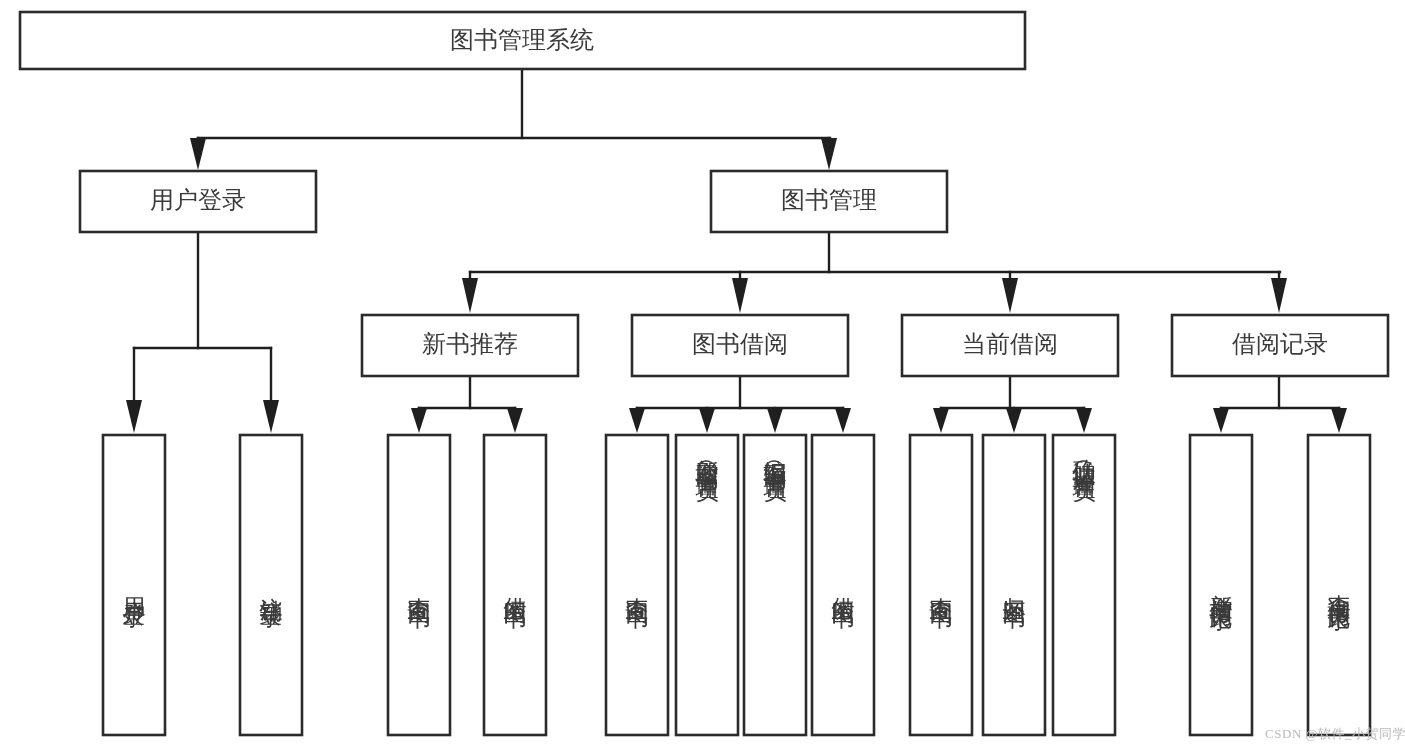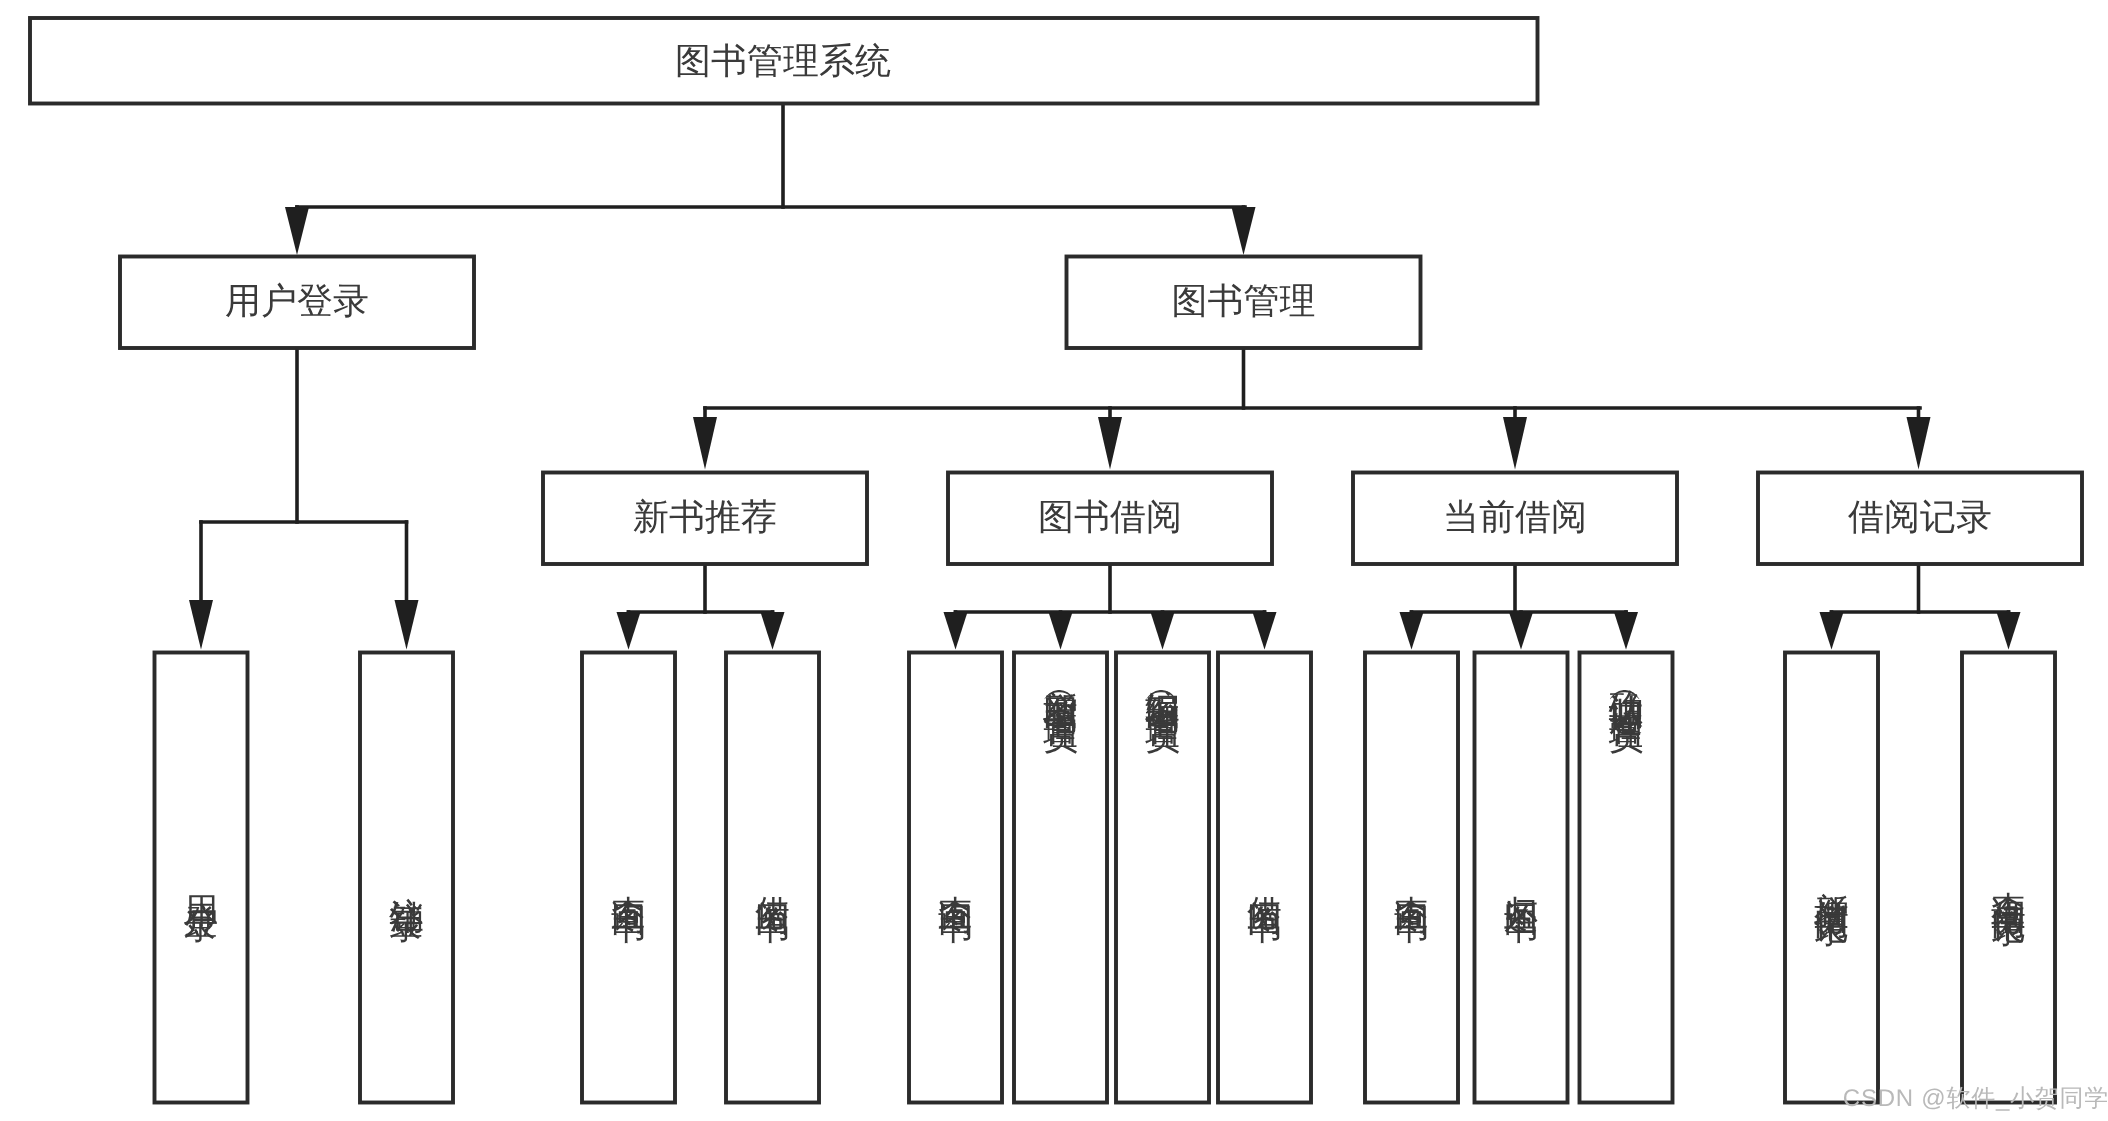--- a/index.html
+++ b/index.html
@@ -73,22 +73,22 @@
     font-size: 23px;
     line-height: 1.0;
     letter-spacing: 3px;
     color: #3a3a3a;
     white-space: nowrap;
   }
   .watermark {
     position: absolute;
     right: 10px;
     bottom: 4px;
-    font-family: Liberation Sans, sans-serif;
-    font-size: 16px;
+    font-family: Liberation Serif, serif;
+    font-size: 13px;
     color: #b9b9b9;
     letter-spacing: 0.5px;
     white-space: nowrap;
   }
 </style>
 </head>
 <body>
 
 <div id="diagram-root">
 

